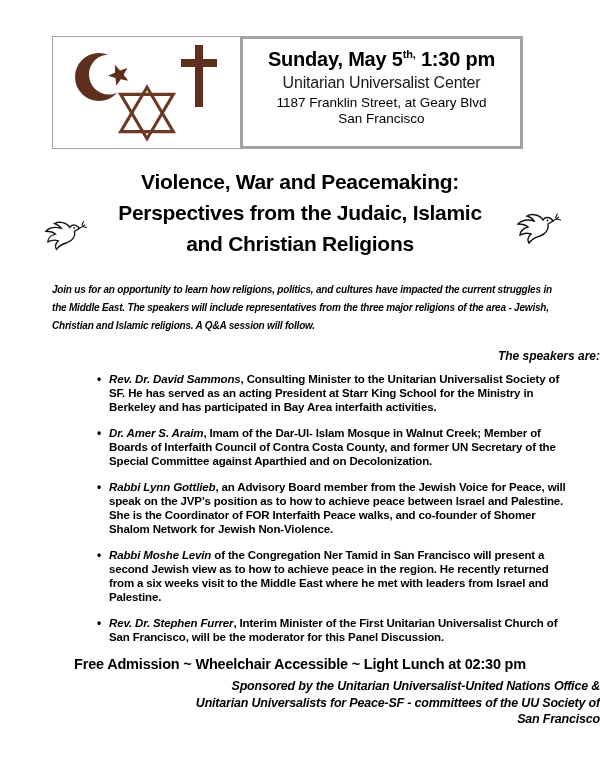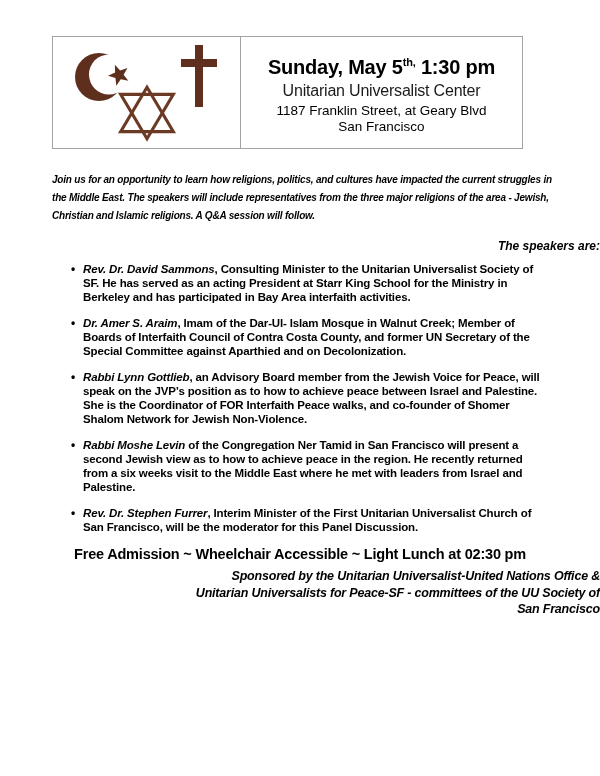--- a/index.html
+++ b/index.html
@@ -24,24 +24,24 @@
     border:1px solid #a3a3a3;
     position:relative;
     background:#fff;
   }
   .sym { position:absolute; }
   .sym-crescent { left:20px; top:12px; }
   .sym-cross   { left:128px; top:8px; }
   .sym-star    { left:63px; top:47px; }
   .info-box {
     flex:1; height:113px;
-    border:1px solid #a3a3a3;
+    border:3px solid #a3a3a3;
     margin-left:-1px;
     text-align:center;
-    padding-top:19px;
+    padding-top:9px;
     background:#fff;
   }
   .date-line { font-size:20px; font-weight:bold; letter-spacing:-0.2px; }
   .date-line sup { font-size:11px; }
   .venue-line { font-size:16px; font-weight:normal; letter-spacing:-0.2px; line-height:24px; color:#1a1a1a; }
   .addr-line  { font-size:13.5px; color:#000000; line-height:16px; }
   
   .title-block {
     position:relative;
     margin-top:17px;
@@ -59,21 +59,21 @@
     font-size:10px; font-weight:bold; font-style:italic;
     line-height:18px; letter-spacing:-0.2px;
   }
   .speakers-heading {
     margin:14px 0 0 52px;
     font-size:12px; font-weight:bold; font-style:italic;text-align:right;
   }
   
   ul.speakers {
     margin-top:9px;
-    padding-left:83px;
+    padding-left:109px;
     list-style:none;
   }
   ul.speakers li {
     position:relative;
     width:462px;
     font-size:11.5px; font-weight:bold; line-height:14px;
     letter-spacing:-0.15px;
     margin-bottom:12px;
   }
   ul.speakers li::before {
@@ -117,20 +117,35 @@
       </svg>
     </div>
     <div class="info-box">
       <div class="date-line"><span>Sunday, May 5</span><sup>th,</sup><span> 1:30 pm</span></div>
       <div class="venue-line">Unitarian Universalist Center</div>
       <div class="addr-line">1187 Franklin Street, at Geary Blvd</div>
       <div class="addr-line">San Francisco</div>
     </div>
   </div>
 
+  <div class="title-block">
+    <svg class="dove dove-left" width="44" height="38" viewBox="0 0 46 36">
+      <path d="M37 9 C35 5 29 4 27 8 C24 3 16 1 11 4 C14 5 17 7 18 9 C12 7 5 8 2 12 C6 12 10 13 12 15 C8 16 4 19 4 23 C8 21 12 21 15 22 C12 25 11 28 13 31 C16 27 20 25 24 24 C30 22 33 17 32 12 Z" fill="#ffffff" stroke="#111" stroke-width="1.4"></path>
+      <circle cx="31.5" cy="8.5" r="0.9" fill="#111"></circle>
+      <path d="M37 9 L43 5 M40 7 L45 8 M39.5 6 L41.5 1.5" fill="none" stroke="#111" stroke-width="1.1"></path>
+    </svg>
+    <svg class="dove dove-right" width="46" height="40" viewBox="0 0 46 36">
+      <path d="M37 9 C35 5 29 4 27 8 C24 3 16 1 11 4 C14 5 17 7 18 9 C12 7 5 8 2 12 C6 12 10 13 12 15 C8 16 4 19 4 23 C8 21 12 21 15 22 C12 25 11 28 13 31 C16 27 20 25 24 24 C30 22 33 17 32 12 Z" fill="#ffffff" stroke="#111" stroke-width="1.4"></path>
+      <circle cx="31.5" cy="8.5" r="0.9" fill="#111"></circle>
+      <path d="M37 9 L43 5 M40 7 L45 8 M39.5 6 L41.5 1.5" fill="none" stroke="#111" stroke-width="1.1"></path>
+    </svg>
+    <div class="title-line">Violence, War and Peacemaking:</div>
+    <div class="title-line">Perspectives from the Judaic, Islamic</div>
+    <div class="title-line">and Christian Religions</div>
+  </div>
 
   <p class="intro">Join us for an opportunity to learn how religions, politics, and cultures have impacted the current struggles in the Middle East.  The speakers will include representatives from the three major religions of the area - Jewish, Christian and Islamic religions.   A Q&amp;A session will follow.</p>
 
   <p class="speakers-heading">The speakers are:</p>
 
   <ul class="speakers">
     <li><span class="spk-name">Rev. Dr. David Sammons</span><span>, Consulting Minister to the Unitarian Universalist Society of SF.  He has served as an acting President at Starr King School for the Ministry in Berkeley and has participated in Bay Area interfaith activities.</span></li>
     <li><span class="spk-name">Dr. Amer S. Araim</span><span>, Imam of the Dar-Ul- Islam Mosque in Walnut Creek; Member of Boards of Interfaith Council of Contra Costa County, and former UN Secretary of the Special Committee against Aparthied and on Decolonization.</span></li>
     <li><span class="spk-name">Rabbi Lynn Gottlieb</span><span>, an Advisory Board member from the Jewish Voice for Peace, will speak on the JVP’s position as to how to achieve peace between Israel and Palestine.  She is the Coordinator of FOR Interfaith Peace walks, and co-founder of Shomer Shalom Network for Jewish Non-Violence.</span></li>
     <li><span class="spk-name">Rabbi Moshe Levin</span><span> of the Congregation Ner Tamid in San Francisco will present a second Jewish view as to how to achieve peace in the region.  He recently returned from a six weeks visit to the Middle East where he met with leaders from Israel and Palestine.</span></li>

